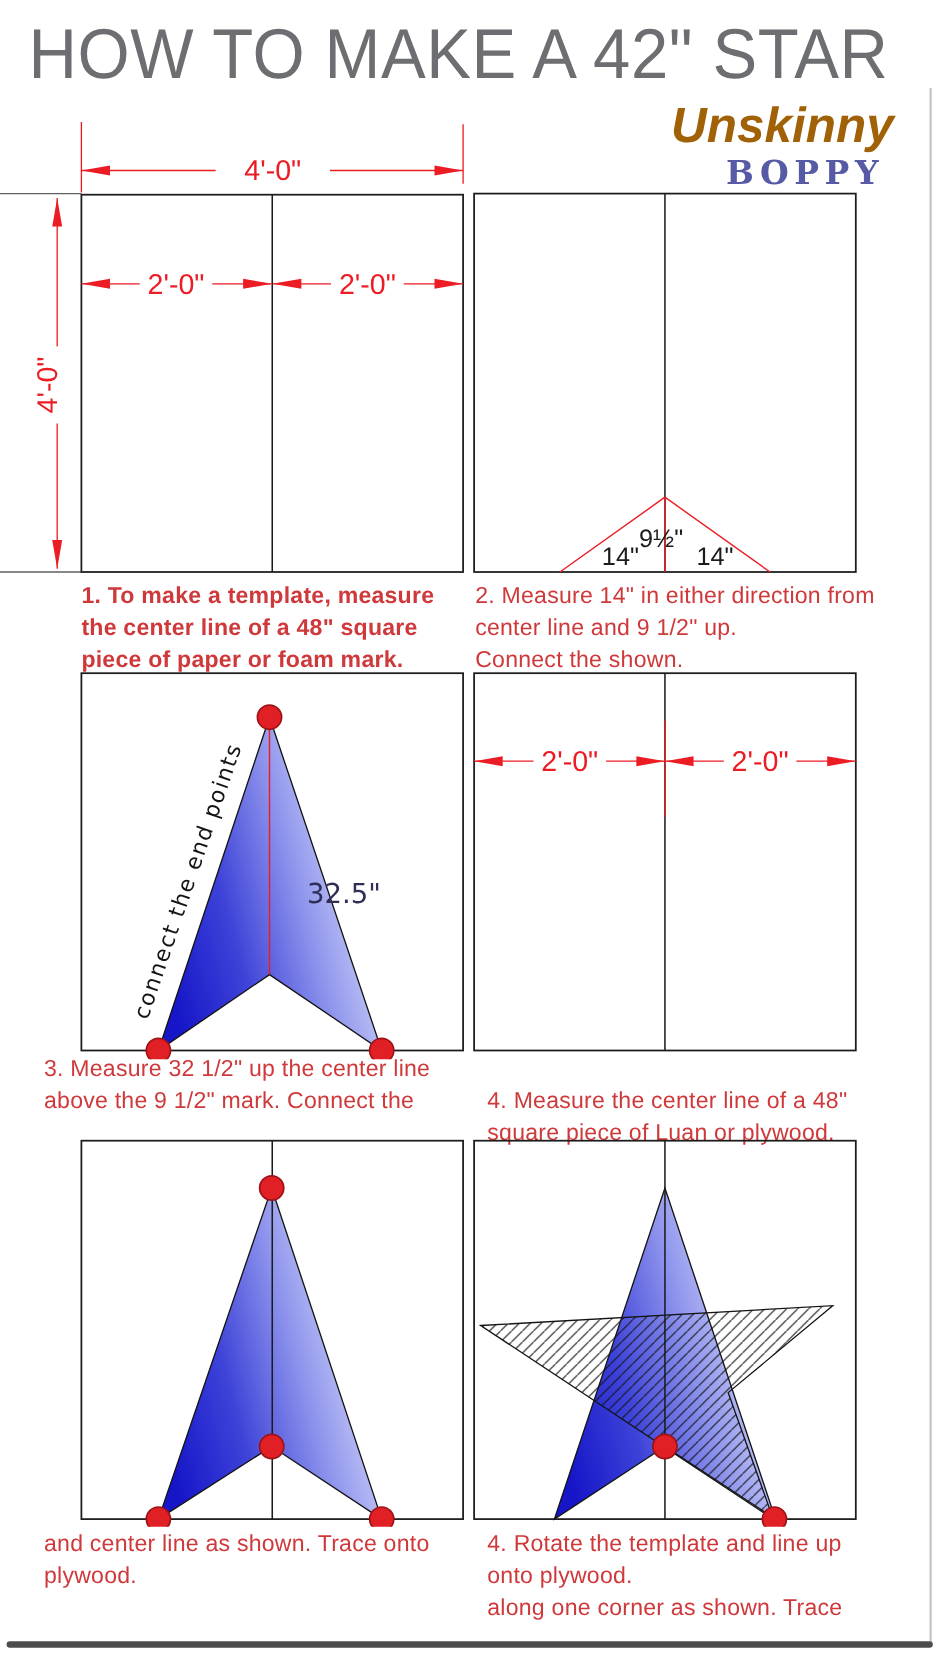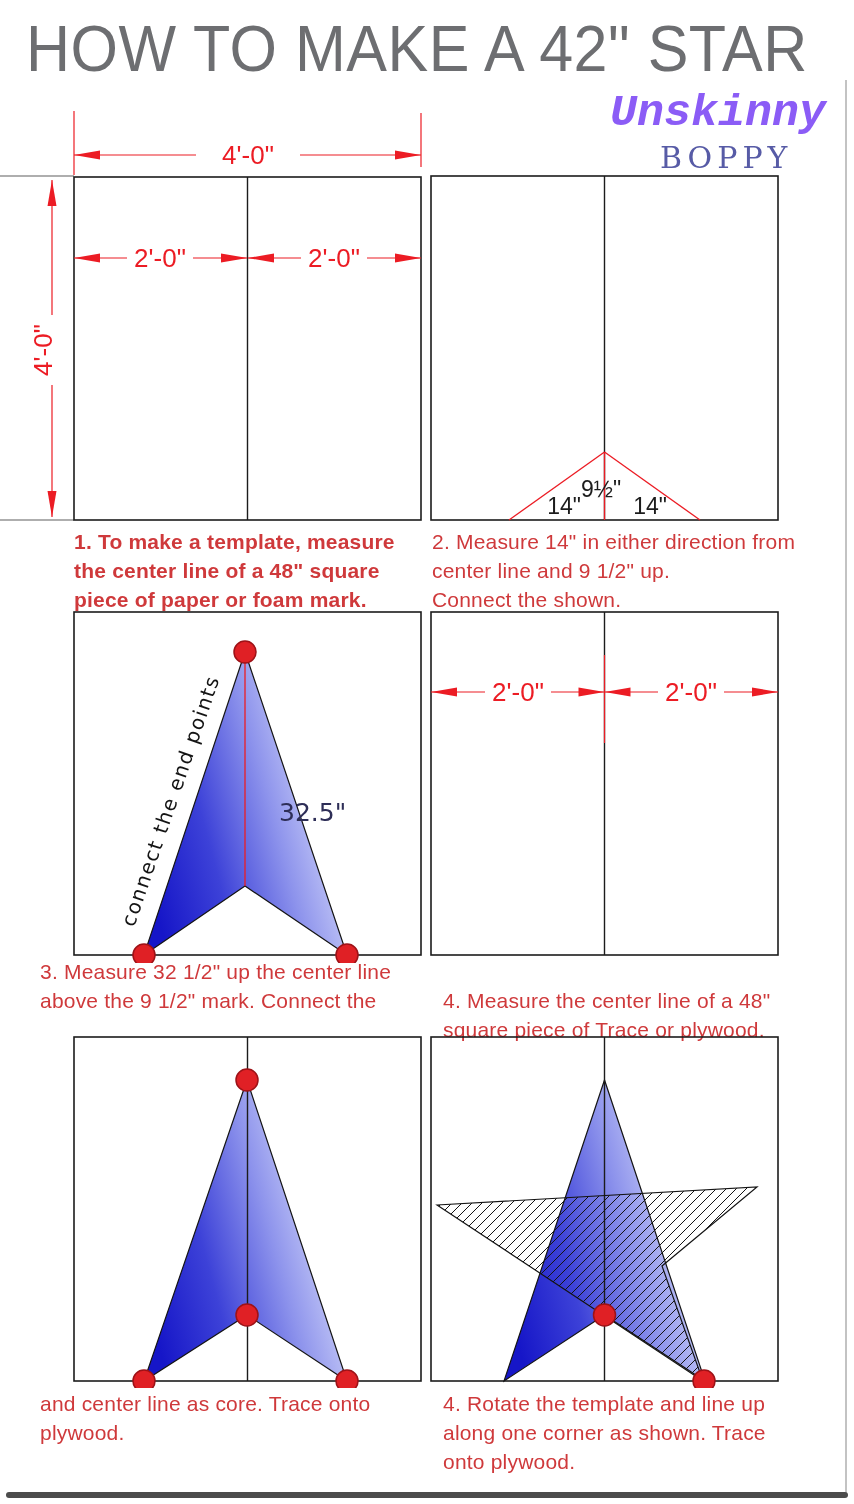--- a/index.html
+++ b/index.html
@@ -1,24 +1,24 @@
 <!DOCTYPE html>
 <html><head>
 <meta charset="utf-8">
 <style>
   html,body{margin:0;padding:0;background:#ffffff;}
   .page{position:relative;width:854px;height:1504px;background:#ffffff;overflow:hidden;
         font-family:"Liberation Sans",sans-serif;}
   .title{position:absolute;left:26px;top:12px;width:802px;height:74px;
          font-size:61px;font-weight:300;letter-spacing:0.5px;color:#6d6e71;
          white-space:nowrap;transform:scaleY(1.05);transform-origin:top left;}
-  .logo-script{position:absolute;left:610px;top:88px;font-family:Liberation Mono, monospace;
-         font-style:italic;font-weight:bold;font-size:45px;color:#8b5cf6;}
+  .logo-script{position:absolute;left:610px;top:88px;font-family:Liberation Sans, sans-serif;
+         font-style:italic;font-weight:bold;font-size:45px;color:#a16207;}
   .logo-caps{position:absolute;left:660px;top:140px;font-family:"DejaVu Serif",serif;
-         font-size:30px;letter-spacing:5px;color:#575ba6;}
+         font-size:30px;letter-spacing:5px;color:#575ba6;font-weight:bold;}
   .panel{position:absolute;}
   .caption{position:absolute;font-size:21px;line-height:29px;color:#cf393b;letter-spacing:0.2px;}
   .box{fill:none;stroke:#1c1c1c;stroke-width:1.6;}
   .blk{stroke:#1c1c1c;stroke-width:1.4;fill:none;}
   .gray line{stroke:#5f5f5f;stroke-width:1.2;}
   .red line{stroke:#ec1c24;stroke-width:1.2;fill:none;}
   .red polygon{fill:#ec1c24;stroke:none;}
   .redline{stroke:#ec1c24;stroke-width:1.3;fill:none;}
   .dim{font-family:"Liberation Sans",sans-serif;font-size:26px;fill:#ec1c24;}
   .dimdark{font-family:"Liberation Sans",sans-serif;font-size:23px;fill:#1c1c1c;}
@@ -134,51 +134,51 @@
       <line x1="180" y1="87" x2="233" y2="87"></line>
       <line x1="299" y1="87" x2="353" y2="87"></line>
       <polygon points="179.5,87 205.5,82.5 205.5,91.5"></polygon>
       <polygon points="353,87 327,82.5 327,91.5"></polygon>
     </g>
     <text class="dim" x="93" y="96" text-anchor="middle">2'-0"</text>
     <text class="dim" x="266" y="96" text-anchor="middle">2'-0"</text>
   </svg>
   <div class="caption" style="left:443px;top:986px;">
     <div>4. Measure the center line of a 48"</div>
-    <div>square piece of Trace or plywood.</div>
+    <div>square piece of Luan or plywood.</div>
   </div>
 
   <svg class="panel" style="left:30px;top:1030px;" width="400" height="358" viewBox="0 0 400 358">
     <rect class="box" x="44" y="7" width="347" height="344"></rect>
     <polygon points="217,50 114,351 217,285 317,351" fill="url(#tmplGrad)" stroke="#141414" stroke-width="1.2"></polygon>
     <line class="blk" x1="217.5" y1="7" x2="217.5" y2="351"></line>
     <g>
       <circle class="dot" cx="217" cy="50" r="11"></circle>
       <circle class="dot" cx="217" cy="285" r="11"></circle>
       <circle class="dot" cx="114" cy="351" r="11"></circle>
       <circle class="dot" cx="317" cy="351" r="11"></circle>
     </g>
   </svg>
   <div class="caption" style="left:40px;top:1389px;">
-    <div>and center line as core. Trace onto</div>
+    <div>and center line as shown. Trace onto</div>
     <div>plywood.</div>
   </div>
 
   <svg class="panel" style="left:425px;top:1030px;" width="429" height="358" viewBox="0 0 429 358">
     <rect class="box" x="6" y="7" width="347" height="344"></rect>
     <polygon points="179.5,50 79,351 179.5,285 280,351" fill="url(#tmplGrad)" stroke="#141414" stroke-width="1.2"></polygon>
     <line class="blk" x1="179.5" y1="7" x2="179.5" y2="351"></line>
     <polygon points="12,175 332,157 237,236 278,351" fill="url(#hatch)" stroke="#141414" stroke-width="1.2"></polygon>
     <g>
       <circle class="dot" cx="179.5" cy="285" r="11"></circle>
       <circle class="dot" cx="279" cy="351" r="11"></circle>
     </g>
   </svg>
   <div class="caption" style="left:443px;top:1389px;">
     <div>4. Rotate the template and line up</div>
+    <div>onto plywood.</div>
     <div>along one corner as shown.  Trace</div>
-    <div>onto plywood.</div>
   </div>
 
   <div class="right-edge"></div>
   <div class="bottom-bar"></div>
 
 </div>
 
 </body></html>

